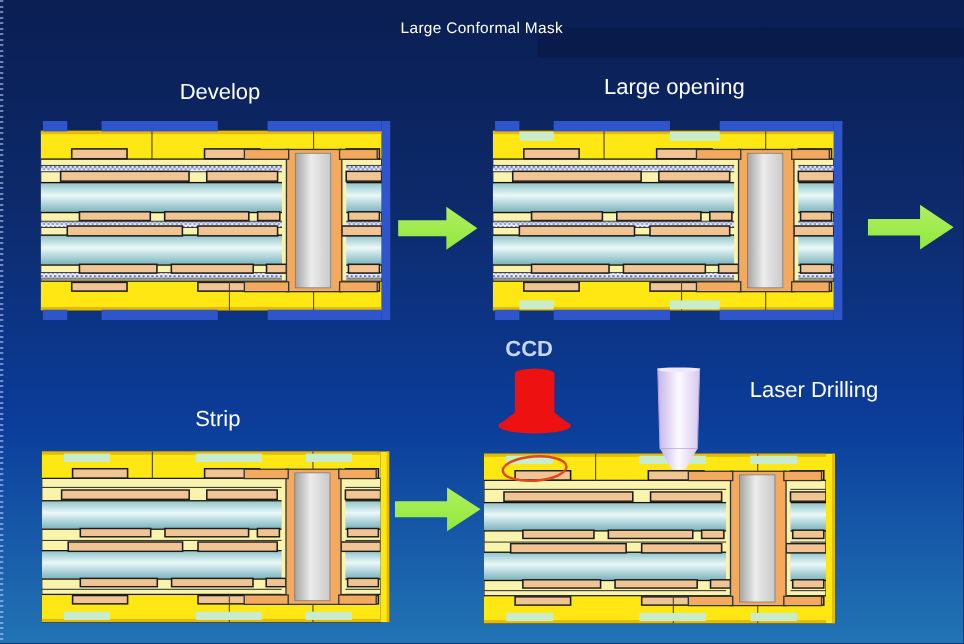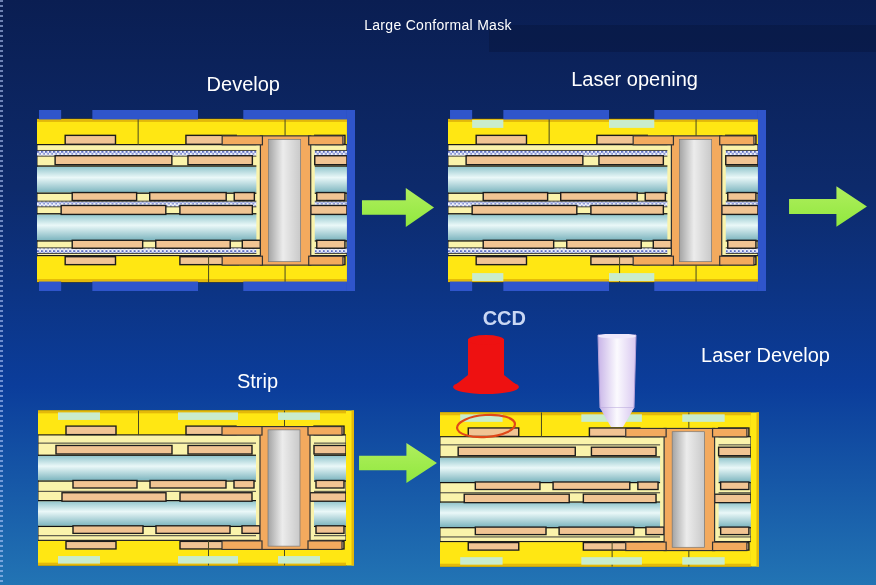--- a/index.html
+++ b/index.html
@@ -5,21 +5,21 @@
   html,body{margin:0;padding:0;background:#0a1e52;}
   .stage{position:relative;width:876px;height:585px;overflow:hidden;
     background:linear-gradient(180deg,#0a1e52 0%,#0d2a6b 32%,#0b3d9b 66%,#2274b4 100%);
     font-family:"Liberation Sans",sans-serif;}
   .left-dots{position:absolute;left:0;top:0;bottom:0;width:3px;
     background:repeating-linear-gradient(180deg,rgba(190,210,255,.55) 0 2px,rgba(190,210,255,0) 2px 5px);}
   .title{position:absolute;left:0;right:0;top:17px;text-align:center;color:#ffffff;
     font-size:14px;letter-spacing:.3px;}
   .title-shade{position:absolute;left:489px;top:25px;width:387px;height:27px;
     background:rgba(3,8,34,.22);}
-  .lbl{position:absolute;color:#ffffff;font-size:20px;text-align:right;}
+  .lbl{position:absolute;color:#ffffff;font-size:20px;text-align:center;}
   .lbl.ccd{color:#c9d7f3;font-weight:bold;}
   svg{position:absolute;display:block;}
   #board-develop{left:37px;top:110px;width:318px;height:181px;}
   #board-etch{left:448px;top:110px;width:318px;height:181px;}
   #board-strip{left:38px;top:402px;width:316px;height:172px;}
   #board-laser{left:440px;top:404px;width:319px;height:171px;}
   #arrow-1{left:361px;top:186px;width:74px;height:43px;}
   #arrow-2{left:788px;top:184px;width:80px;height:45px;}
   #arrow-3{left:358px;top:441px;width:80px;height:44px;}
   #ccd-icon{left:448px;top:333px;width:78px;height:62px;}
@@ -33,23 +33,23 @@
 </style>
 </head>
 <body>
 
 <div class="stage">
   <div class="left-dots"></div>
   <div class="title-shade"></div>
   <div class="title">Large Conformal Mask</div>
 
   <div class="lbl" id="lbl-develop">Develop</div>
-  <div class="lbl" id="lbl-etch">Laser opening</div>
+  <div class="lbl" id="lbl-etch">Large opening</div>
   <div class="lbl" id="lbl-strip">Strip</div>
-  <div class="lbl" id="lbl-laser">Laser Develop</div>
+  <div class="lbl" id="lbl-laser">Laser Drilling</div>
   <div class="lbl ccd" id="lbl-ccd">CCD</div>
 
   <svg id="shared-defs" width="0" height="0">
       <defs>
  <linearGradient id="tealG" x1="0" y1="0" x2="0" y2="1">
    <stop offset="0" stop-color="#93c6cd"></stop>
           <stop offset="0.42" stop-color="#eaf8f8"></stop>
           <stop offset="1" stop-color="#7db5bf"></stop>
         </linearGradient>
  <linearGradient id="viaG" x1="0" y1="0" x2="1" y2="0">

